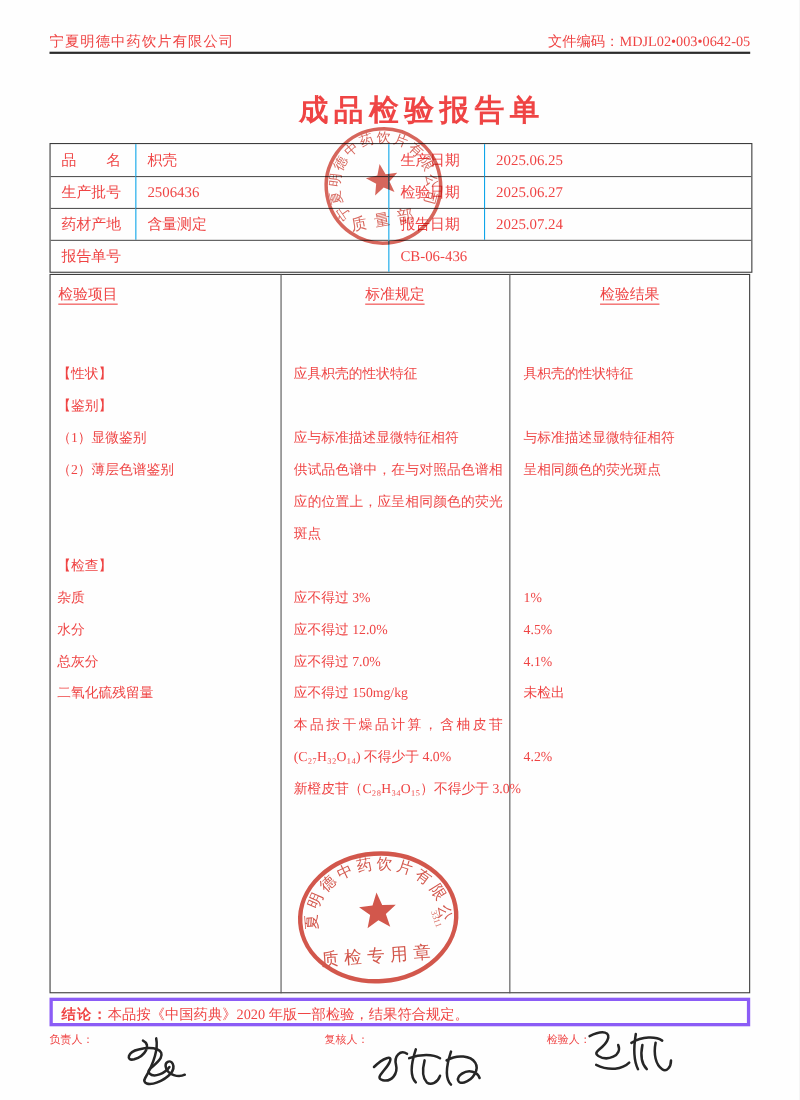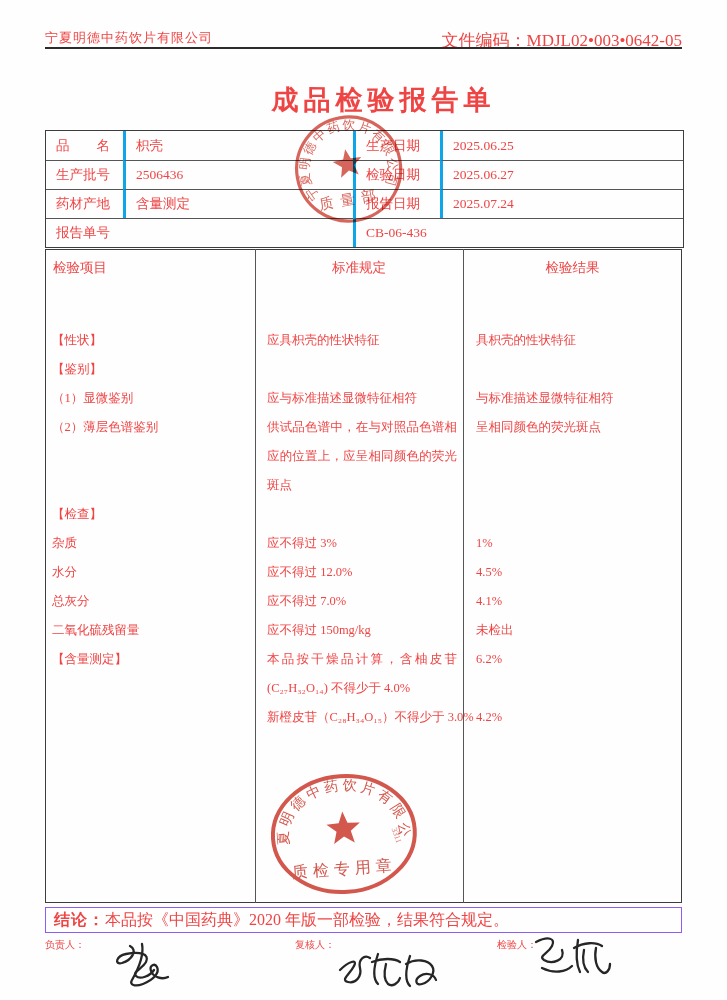--- a/index.html
+++ b/index.html
@@ -1,43 +1,43 @@
 <!DOCTYPE html>
 <html><head>
 <meta charset="utf-8">
 <style>
   html,body{margin:0;padding:0;background:#e8e8e8;}
   .page{position:relative;width:727px;height:1000px;background:#fefefe;margin:0 auto;
         font-family:"Liberation Serif","DejaVu Serif",serif;color:#ef4444;overflow:hidden;}
   .abs{position:absolute;}
   
   .hdr-left{left:45px;top:29px;font-size:13px;letter-spacing:1px;}
-  .hdr-right{right:45px;top:29px;font-size:17px;}
+  .hdr-right{right:45px;top:29px;font-size:13px;}
   .hdr-rule{left:45px;top:47px;width:637px;height:2px;background:#2b2b2b;}
   
   .title{left:0;top:82px;width:100%;text-align:center;font-size:27px;font-weight:bold;letter-spacing:5px;padding-left:20px;}
   
   .info{left:45px;top:130px;width:637px;border:1px solid #3d3d3d;
         display:grid;grid-template-columns:77px 230px 87px 243px;grid-auto-rows:29px;font-size:13.5px;}
   .info .cell{display:flex;align-items:center;padding-left:10px;border-top:1px solid #555;box-sizing:border-box;}
   .info .r1{border-top:none;}
-  .info .bl{border-left:3px solid #0ea5e9;}
+  .info .bl{border-left:1px solid #0ea5e9;}
   .info .span2a{grid-column:1/3;}
   .info .span2b{grid-column:3/5;}
   
   .mtable{left:45px;top:249px;width:637px;height:654px;border:1px solid #3d3d3d;box-sizing:border-box;}
   .vline{top:249px;width:1px;height:654px;background:#555;}
   .thead{top:259px;font-size:13.5px;}
-  .thead span{text-underline-offset:4px;text-align:center;}
+  .thead span{text-decoration:underline;text-underline-offset:4px;text-align:center;}
   .col{top:326px;font-size:12.5px;}
   .col .ln{height:29px;line-height:29px;white-space:nowrap;overflow:visible;}
   .col .just{white-space:normal;text-align:justify;text-align-last:justify;overflow:hidden;}
   
-  .concl{left:45px;top:907px;width:637px;height:26px;border:1px solid #8b5cf6;box-sizing:border-box;
-         line-height:24px;font-size:16px;padding-left:8px;}
+  .concl{left:45px;top:907px;width:637px;height:26px;border:3px solid #8b5cf6;box-sizing:border-box;
+         line-height:24px;font-size:13px;padding-left:8px;}
   .concl b{letter-spacing:1px;}
   .sig-label{top:938px;font-size:10px;}
   .sig svg{overflow:visible;}
   .sig path{fill:none;stroke:#262626;stroke-width:2.3;stroke-linecap:round;stroke-linejoin:round;}
   
   .stamp{mix-blend-mode:multiply;}
   .stamp text{font-family:"Liberation Serif","DejaVu Serif",serif;}
 </style>
 </head>
 <body>
@@ -83,21 +83,20 @@
     <div class="ln">【鉴别】</div>
     <div class="ln">（1）显微鉴别</div>
     <div class="ln">（2）薄层色谱鉴别</div>
     <div class="ln"></div>
     <div class="ln"></div>
     <div class="ln">【检查】</div>
     <div class="ln">杂质</div>
     <div class="ln">水分</div>
     <div class="ln">总灰分</div>
     <div class="ln">二氧化硫残留量</div>
-    <div class="ln">【含量测定】</div>
     <div class="ln"></div>
     <div class="ln"></div>
   </div>
 
   <div class="abs col" style="left:267px;width:190px;">
     <div class="ln">应具枳壳的性状特征</div>
     <div class="ln"></div>
     <div class="ln">应与标准描述显微特征相符</div>
     <div class="ln just">供试品色谱中，在与对照品色谱相</div>
     <div class="ln just">应的位置上，应呈相同颜色的荧光</div>
@@ -117,21 +116,20 @@
     <div class="ln"></div>
     <div class="ln">与标准描述显微特征相符</div>
     <div class="ln">呈相同颜色的荧光斑点</div>
     <div class="ln"></div>
     <div class="ln"></div>
     <div class="ln"></div>
     <div class="ln">1%</div>
     <div class="ln">4.5%</div>
     <div class="ln">4.1%</div>
     <div class="ln">未检出</div>
-    <div class="ln">6.2%</div>
     <div class="ln"></div>
     <div class="ln">4.2%</div>
   </div>
 
   <div class="abs stamp" style="left:286px;top:106px;transform:rotate(-10deg);opacity:.82;">
     <svg width="126" height="126" viewBox="0 0 126 126">
       <circle cx="63" cy="63" r="52" fill="none" stroke="#cf4438" stroke-width="3.2"></circle>
       <path id="arcTop1" d="M26.75,79.9 A40,40 0 1 1 99.25,79.9" fill="none"></path>
       <text fill="#cf4438" font-size="12.5">
         <textPath href="#arcTop1" startOffset="50%" text-anchor="middle" textLength="172" lengthAdjust="spacing">宁夏明德中药饮片有限公司</textPath>

